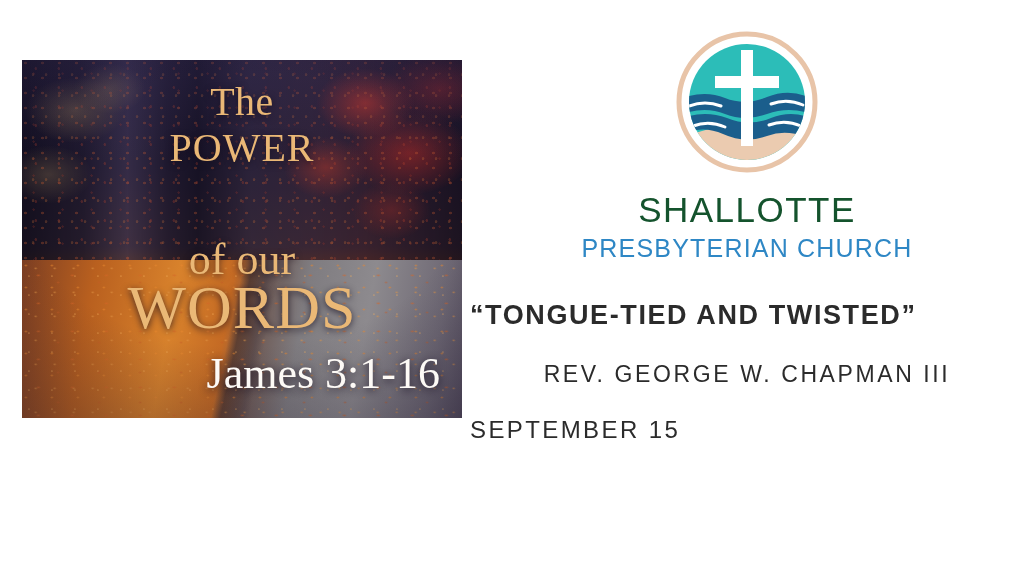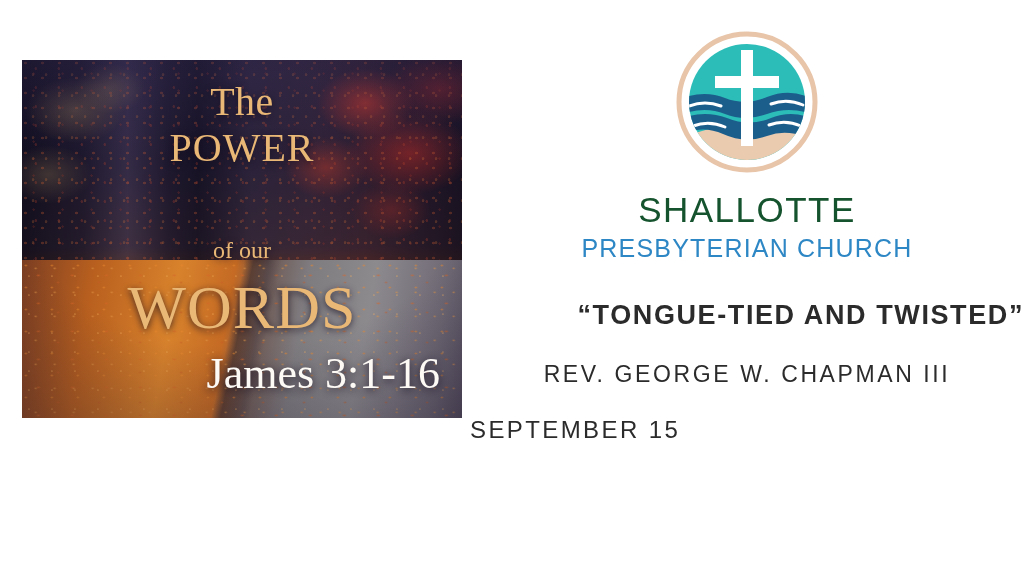--- a/index.html
+++ b/index.html
@@ -158,21 +158,21 @@
     position: absolute;
     top: 56px; left: 0; right: 0;
     font-size: 40px;
     line-height: 1;
     letter-spacing: 1px;
     margin-top: 12px;
   }
   .t-ofour {
     position: absolute;
     top: 178px; left: 0; right: 0;
-    font-size: 24px;
+    font-size: 44px;
     line-height: 1;
   }
   .t-words {
     position: absolute;
     top: 216px; left: 0; right: 0;
     font-size: 62px;
     line-height: 1;
     letter-spacing: 1px;
   }
   .t-ref {
@@ -219,23 +219,23 @@
     top: 236px;
     text-align: center;
     font-size: 25px;
     letter-spacing: 1.2px;
     color: #2e87c5;
     line-height: 1;
   }
 
   .sermon-title {
     position: absolute;
-    left: 0; right: 0;
+    left: 0; right: 7px;
     top: 302px;
-    text-align: right;
+    text-align: left;
     font-size: 27px;
     font-weight: bold;
     letter-spacing: 1.6px;
     color: #2b2b2b;
     line-height: 1;
   }
   .preacher {
     position: absolute;
     left: 0; right: 0;
     top: 345px;

